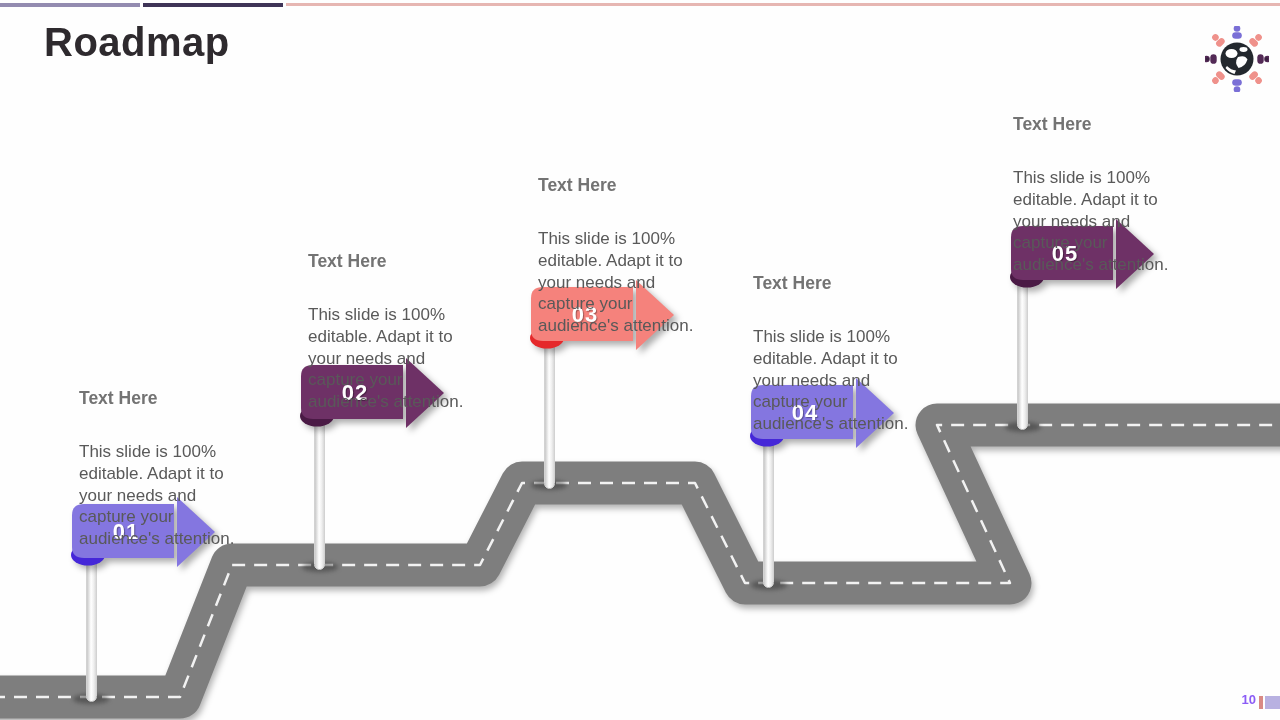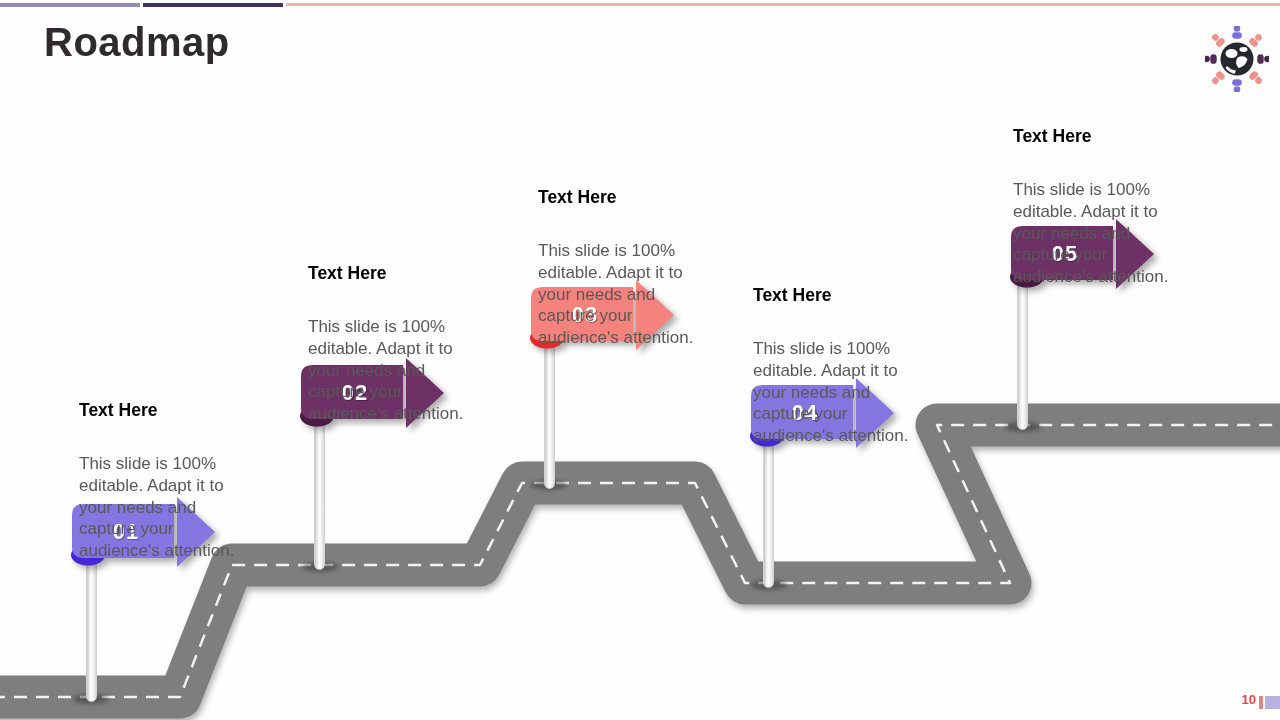--- a/index.html
+++ b/index.html
@@ -47,27 +47,27 @@
   .sign { position:absolute; z-index:4; filter:drop-shadow(4px 4px 3px rgba(0,0,0,0.32)); }
   .sign text {
     font-family:"Liberation Sans", sans-serif;
     font-size:22px; font-weight:bold; fill:#ffffff;
     text-shadow:1px 1px 1px rgba(0,0,0,0.35);
     letter-spacing:1px;
   }
 
   
   .tblock { position:absolute; width:164px; z-index:5; }
-  .tblock h3 { font-size:17.5px; font-weight:bold; color:#000000; margin-bottom:7px;margin-top:12px; }
+  .tblock h3 { font-size:17.5px; font-weight:bold; color:#737373; margin-bottom:7px; }
   .tblock p  { font-size:17px; line-height:1.28; color:#595959;margin-top:32px; }
 
   
   .page-number {
     position:absolute; left:1228px; top:692px; width:28px;
-    font-size:13px; font-weight:bold; color:#ef4444; text-align:right; z-index:6;
+    font-size:13px; font-weight:bold; color:#8b5cf6; text-align:right; z-index:6;
   }
   .footer-tick { position:absolute; top:696px; height:13px; z-index:6; }
   #tick-1 { left:1259px; width:4px; }
   #tick-2 { left:1265px; width:15px; }
 </style>
 </head>
 <body>
 
 <div class="topbar-seg" id="topbar-1" style="background: rgb(147, 139, 176);"></div>
 <div class="topbar-seg" id="topbar-2" style="background: rgb(63, 52, 87);"></div>

